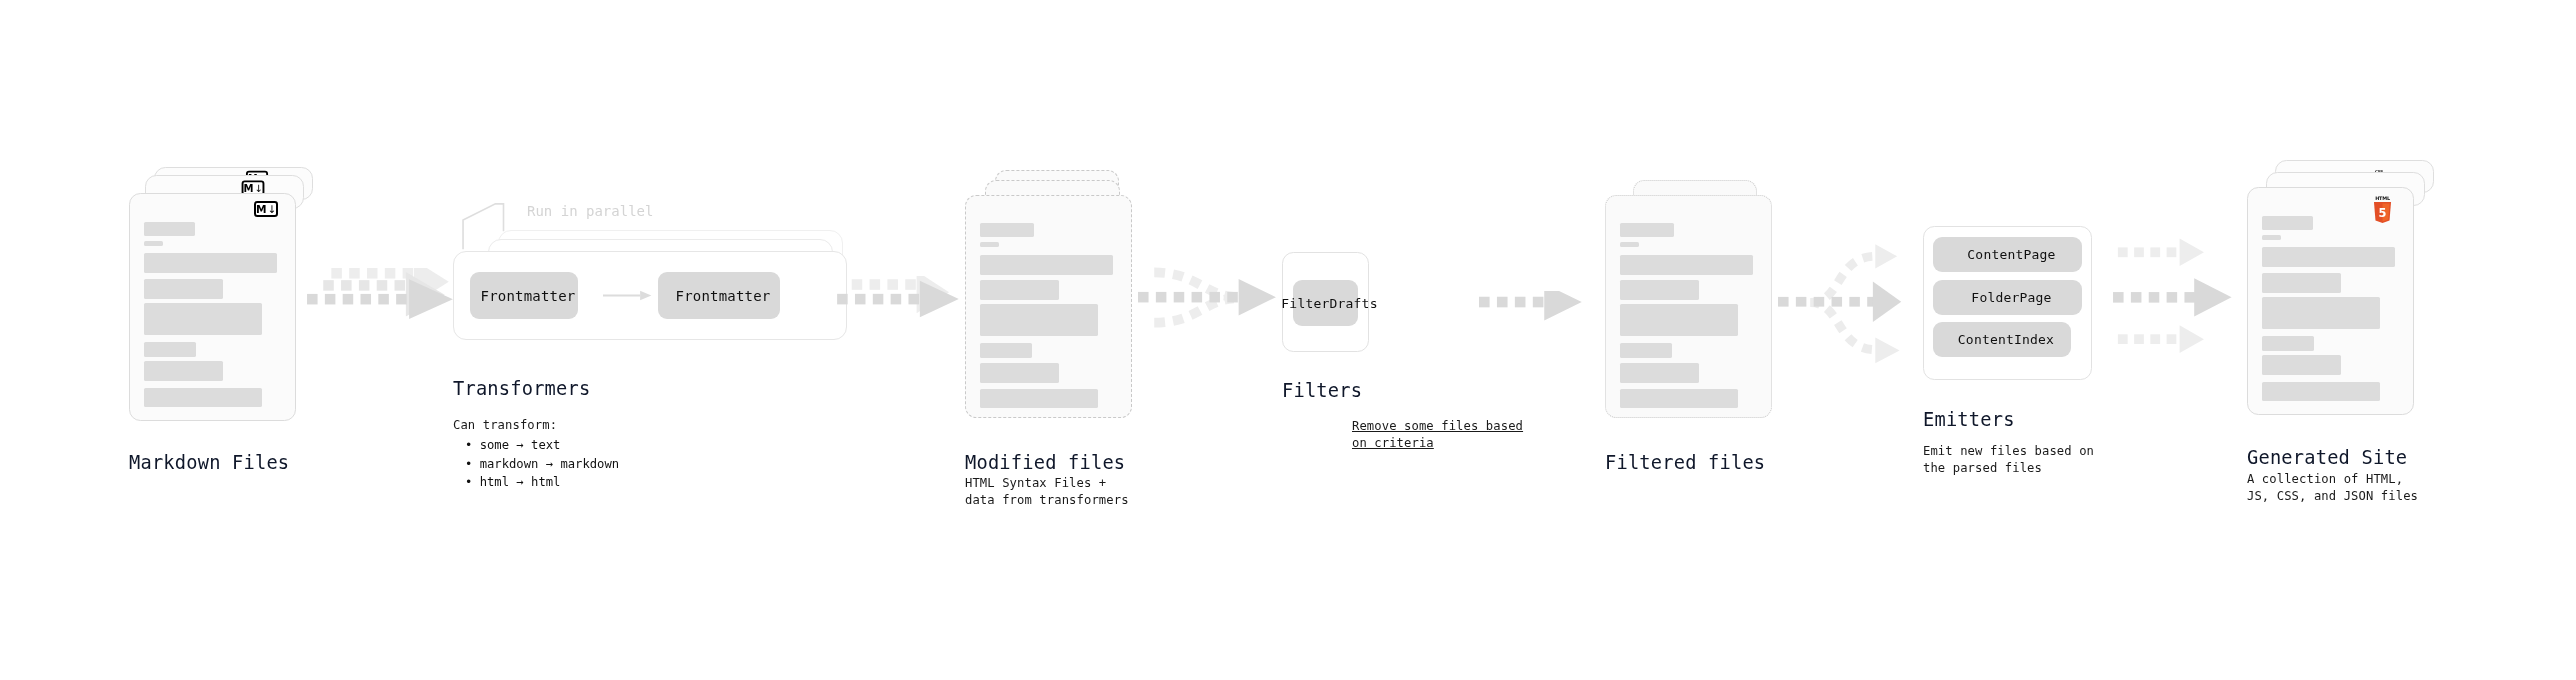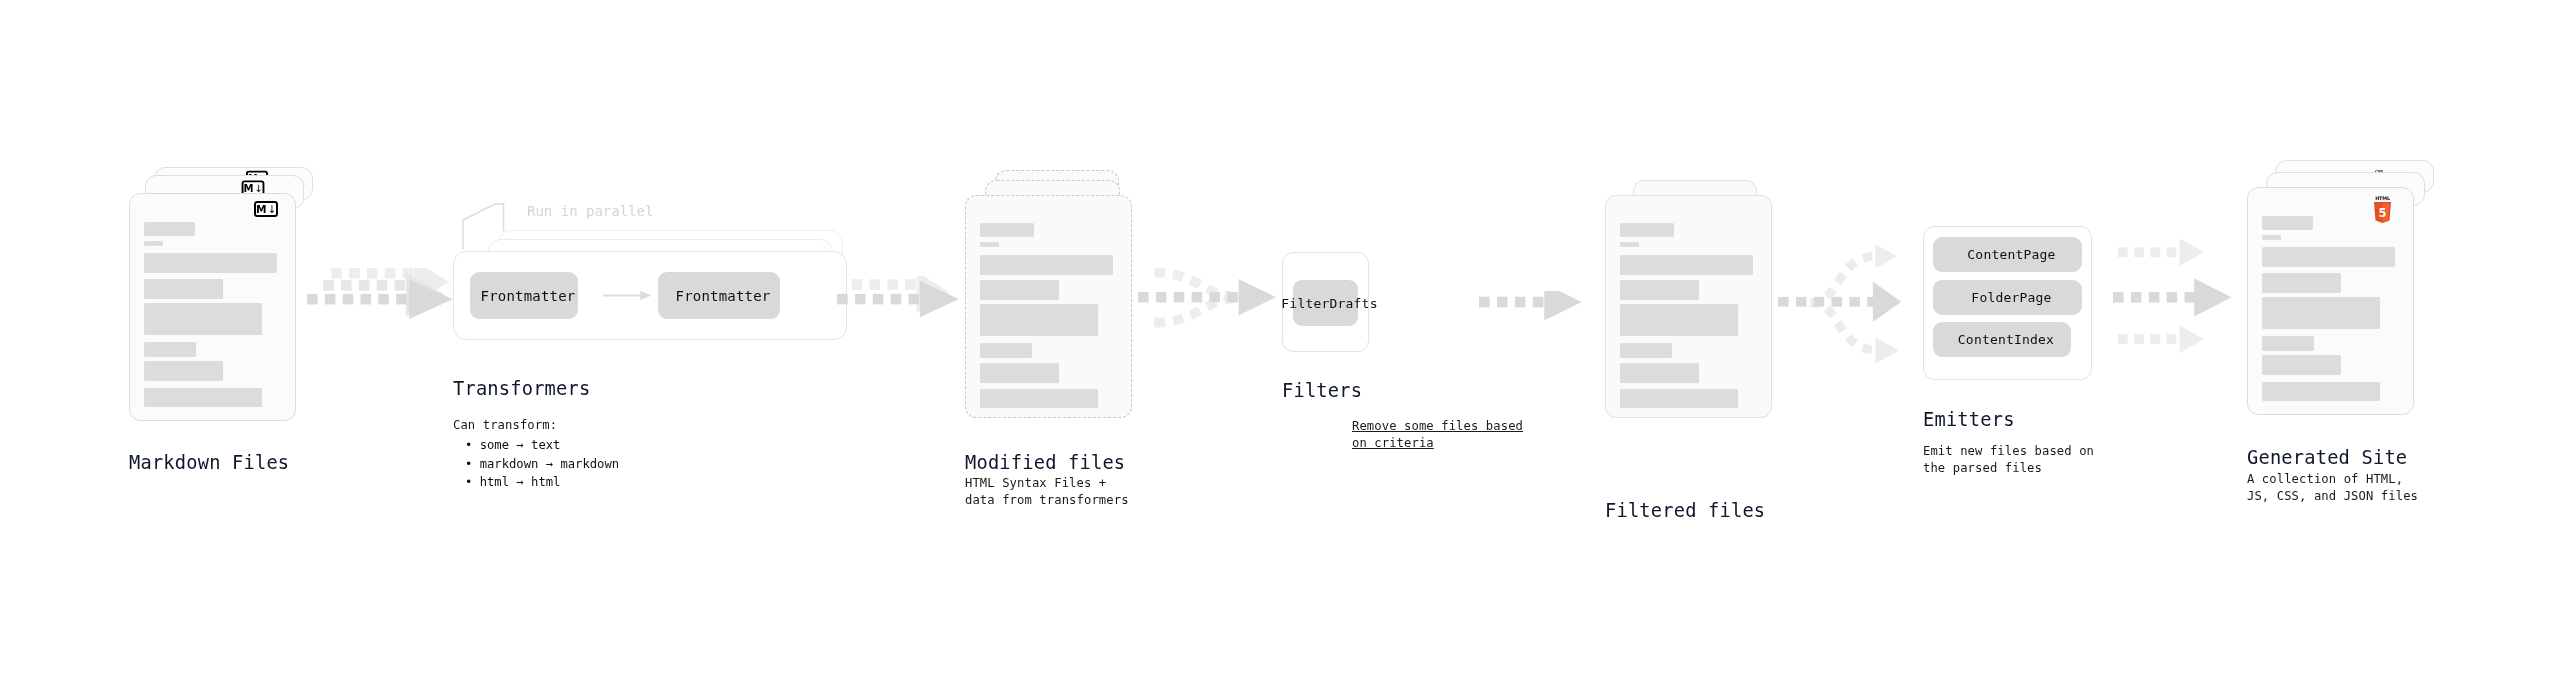--- a/index.html
+++ b/index.html
@@ -320,21 +320,21 @@
     <div class="doc dashed" style="left:1605px; top:195px; width:167px; height:223px; border-style:dotted;">
       <div class="skel" style="left:14px; top:27px;  width:54px; height:14px;"></div>
       <div class="skel" style="left:14px; top:46px;  width:18.7px; height:4.9px;"></div>
       <div class="skel" style="left:14px; top:59px;  width:133px;height:20.3px;"></div>
       <div class="skel" style="left:14px; top:84px; width:79px; height:20.3px;"></div>
       <div class="skel" style="left:14px; top:108px; width:118px;height:32px;"></div>
       <div class="skel" style="left:14px; top:147px; width:52px; height:15.4px;"></div>
       <div class="skel" style="left:14px; top:167px; width:79px; height:20.3px;"></div>
       <div class="skel" style="left:14px; top:193px; width:118px;height:18.7px;"></div>
     </div>
-    <div class="title" style="left:1605px; top:452px;margin-top:48px;">Filtered files</div>
+    <div class="title" style="left:1605px; top:452px;">Filtered files</div>
   </div>
 
   <svg class="abs" style="left:1778px; top:228px;" width="150" height="154" viewBox="0 0 185 190">
     <path d="M 40 92 C 78 92, 72 36, 118 35" stroke="#ececec" stroke-width="11" stroke-dasharray="12 10" fill="none"></path>
     <path d="M 40 92 C 78 92, 72 148, 118 150" stroke="#ececec" stroke-width="11" stroke-dasharray="12 10" fill="none"></path>
     <g fill="#ededed">
       <polygon points="120,20 147,35 120,50"></polygon>
       <polygon points="120,135 150,151 120,167"></polygon>
     </g>
     <g fill="#d9d9d9">

